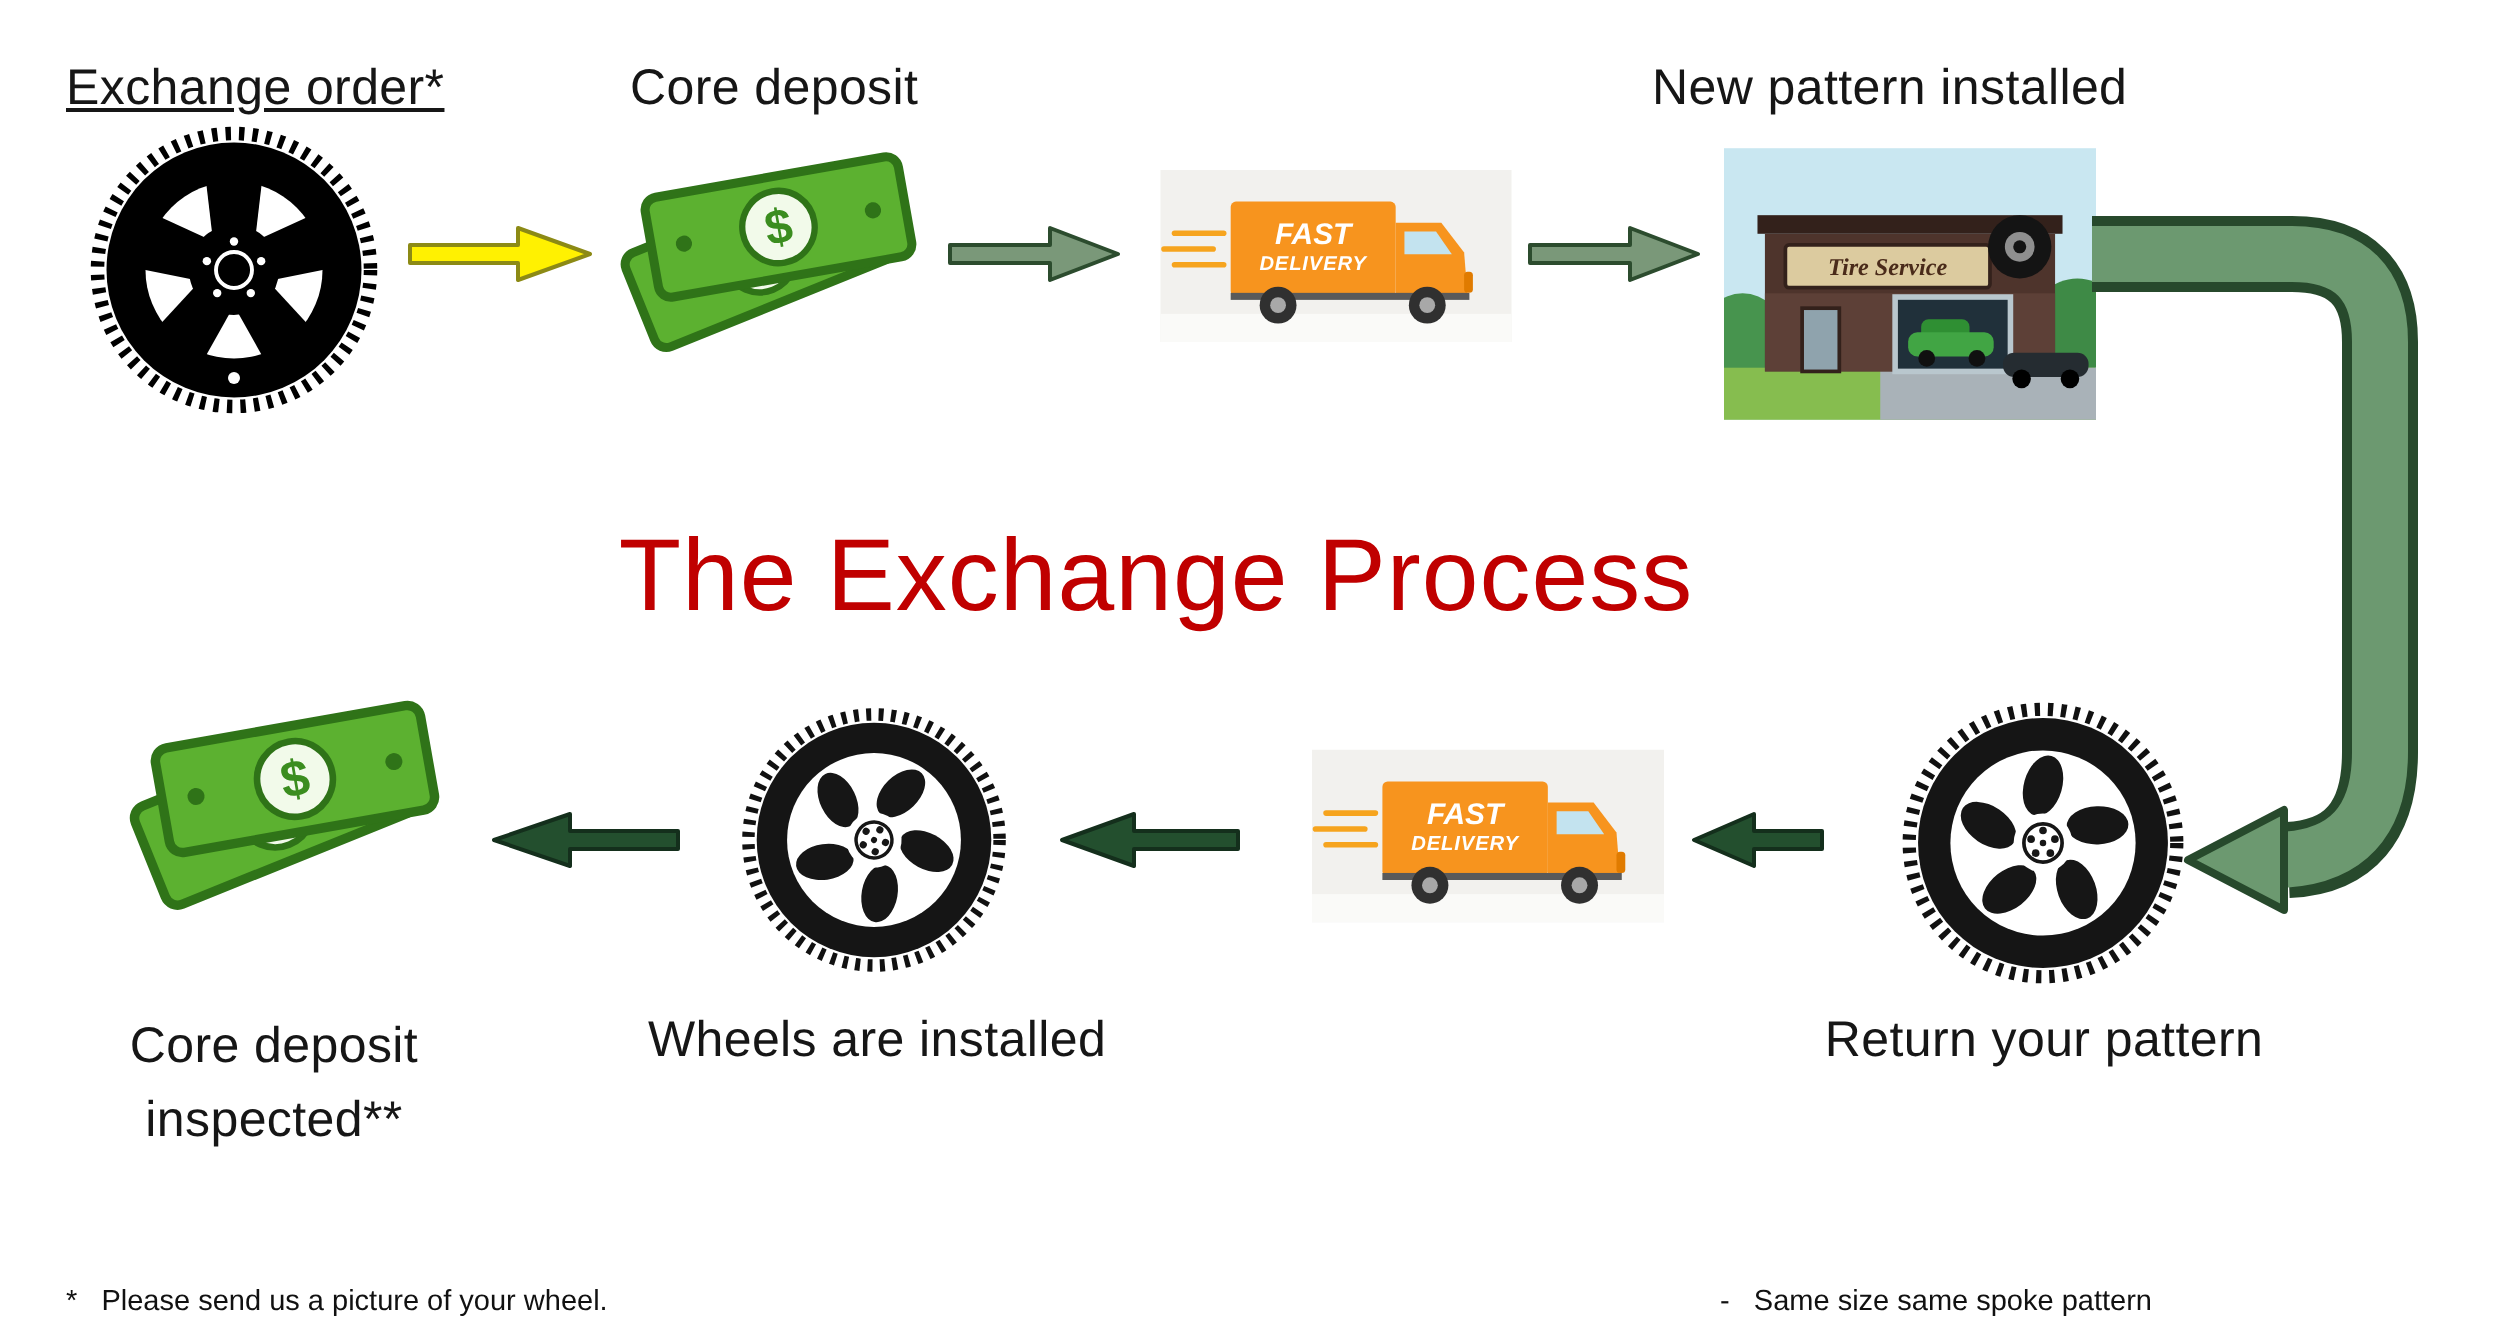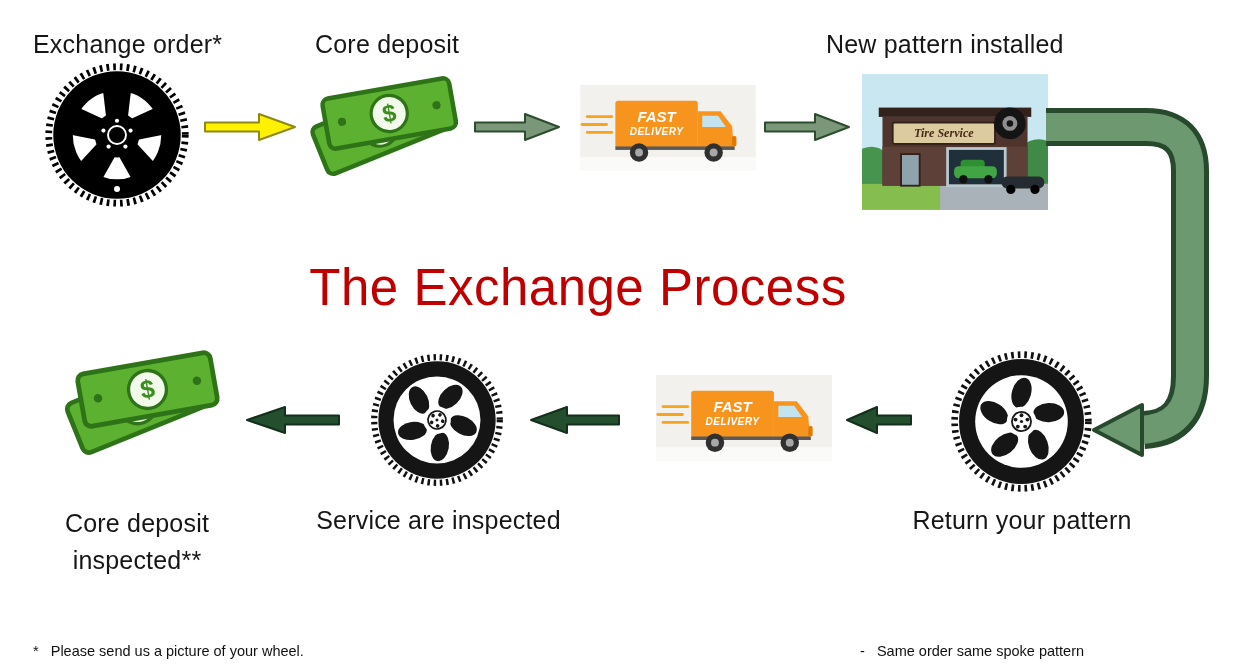--- a/index.html
+++ b/index.html
@@ -16,21 +16,21 @@
   .truck-text1 { fill:#ffffff; font-family:"Liberation Sans",sans-serif; font-style:italic; font-weight:bold; font-size:17px; text-anchor:middle; }
   .truck-text2 { fill:#ffffff; font-family:"Liberation Sans",sans-serif; font-style:italic; font-weight:bold; font-size:11.5px; text-anchor:middle; letter-spacing:0.5px; }
   .shop-sign-text { fill:#4A2B1A; font-family:"Liberation Serif",serif; font-style:italic; font-weight:bold; font-size:13px; text-anchor:middle; }
   .money-symbol { font-family:"Liberation Sans",sans-serif; font-weight:bold; font-size:27px; text-anchor:middle; fill:#3B8D1F; }
 </style>
 </head>
 <body>
 
 <div class="canvas">
 
-  <div class="label" style="left:33px; top:30px;">Exchange order*</div>
+  <div class="label" style="left:33px; top:30px;text-decoration:underline;">Exchange order*</div>
 
   <div class="icon" style="left:42px; top:60px; width:150px; height:150px;">
     <svg viewBox="0 0 200 200">
       <circle cx="100" cy="100" r="91" fill="none" stroke="#000" stroke-width="9" stroke-dasharray="3.6 5.4"></circle>
       <circle cx="100" cy="100" r="85" fill="#000"></circle>
       <circle cx="100" cy="100" r="59" fill="#fff"></circle>
       <g transform="translate(100 100)" fill="#000">
         <path d="M-11 6 L-19 -62 L19 -62 L11 6 Z"></path>
         <g transform="rotate(72)">
             <path d="M-11 6 L-19 -62 L19 -62 L11 6 Z"></path>
@@ -273,27 +273,27 @@
           <circle cx="124" cy="28" r="4.5" fill="#2F7318"></circle>
       </g>
     </svg>
   </div>
 
   <div class="label center" style="left:37px; top:505px; width:200px; line-height:37px;">
     <div>Core deposit</div>
     <div>inspected**</div>
   </div>
 
-  <div class="label center" style="left:312px; top:506px; width:253px;">Service are inspected</div>
+  <div class="label center" style="left:312px; top:506px; width:253px;">Wheels are installed</div>
 
   <div class="label center" style="left:900px; top:506px; width:244px;">Return your pattern</div>
 
   <div class="footnote" style="left:33px; top:594px;">
     <div>*   Please send us a picture of your wheel.</div>
     
   </div>
 
   <div class="footnote" style="left:860px; top:594px;">
-    <div>-   Same order same spoke pattern</div>
+    <div>-   Same size same spoke pattern</div>
     
   </div>
 
 </div>
 
 </body></html>

